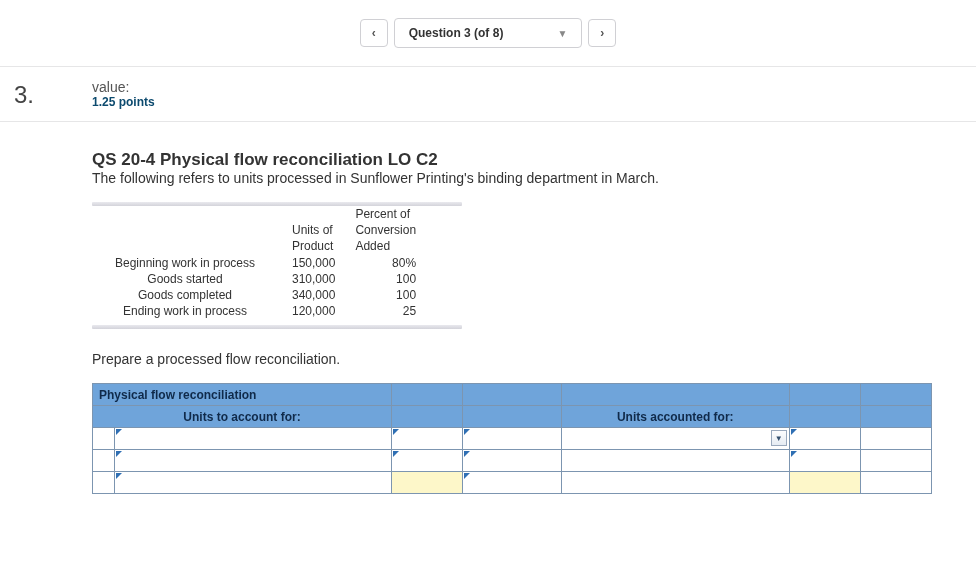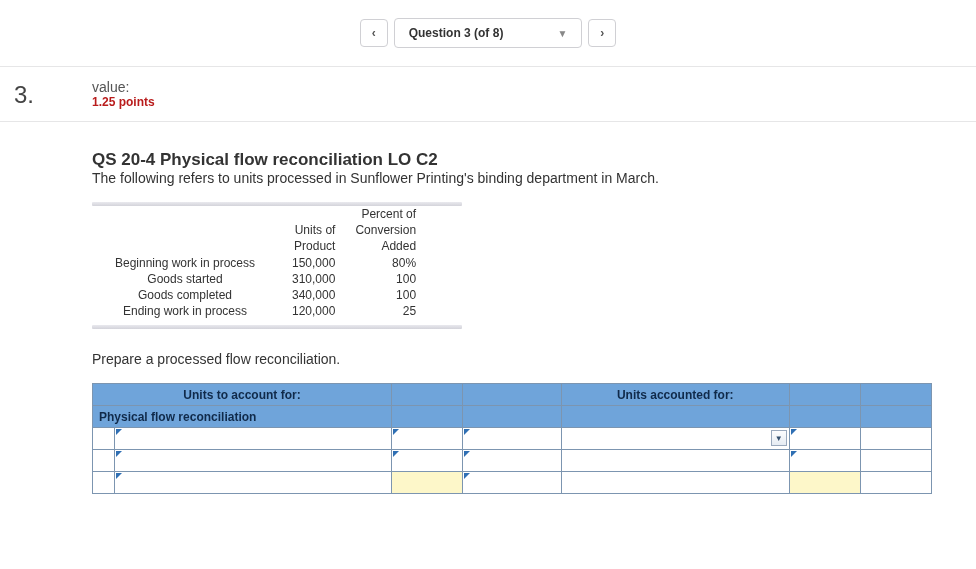--- a/index.html
+++ b/index.html
@@ -48,21 +48,21 @@
     border-bottom: 1px solid #e6e6e7;
   }
   .q-number {
     width: 92px;
     font-size: 24px;
     color: #444;
     padding-left: 14px;
     padding-top: 2px;
   }
   .q-meta { font-size: 14px; color: #555; }
-  .q-points { font-size: 12px; font-weight: bold; color: #b91c1c; }
+  .q-points { font-size: 12px; font-weight: bold; color: #0c4a6e; }
 
   .content {
     padding: 28px 0 0 92px;
     width: 880px;
   }
   .q-title {
     font-size: 17px;
     font-weight: bold;
     color: #333;
   }
@@ -78,21 +78,21 @@
     color: #333;
     margin-bottom: 6px;
   }
   .data-table th, .data-table td {
     padding: 0 10px;
     text-align: right;
     line-height: 1.35;
     font-weight: normal;
   }
   .data-table th.label, .data-table td.label { text-align: center; padding-left: 6px; width: 190px; }
-  .data-table thead th { vertical-align: bottom; text-align: right; }
+  .data-table thead th { vertical-align: bottom; text-align: left; }
   .data-table thead th.label { text-align: left; }
   .shade-bar {
     height: 4px;
     width: 370px;
     background: linear-gradient(#e9e9ee, #d3d3da);
     margin-bottom: 22px;
     margin-left: 0;
     border-radius: 1px;
   }
   .shade-bar.top {
@@ -210,36 +210,36 @@
     </tbody>
   </table>
   <div class="shade-bar"></div>
 
   <div class="q-text">Prepare a processed flow reconciliation.</div>
 
   <div class="answer-wrap">
     <table class="answer-table">
       <tbody>
           <tr>
-        <td class="hdr-blue center" colspan="2">Units to account for:</td>
-        <td class="hdr-blue"></td>
-        <td class="hdr-blue"></td>
-        <td class="hdr-blue center">Units accounted for:</td>
-        <td class="hdr-blue"></td>
-        <td class="hdr-blue"></td>
-      </tr>
-      <tr>
         <td class="hdr-blue" colspan="2">Physical flow reconciliation</td>
         <td class="hdr-blue" style="width:72px"></td>
         <td class="hdr-blue" style="width:100px"></td>
         <td class="hdr-blue" style="width:230px"></td>
         <td class="hdr-blue" style="width:72px"></td>
         <td class="hdr-blue" style="width:72px"></td>
       </tr>
       <tr>
+        <td class="hdr-blue center" colspan="2">Units to account for:</td>
+        <td class="hdr-blue"></td>
+        <td class="hdr-blue"></td>
+        <td class="hdr-blue center">Units accounted for:</td>
+        <td class="hdr-blue"></td>
+        <td class="hdr-blue"></td>
+      </tr>
+      <tr>
         <td class="cell-input" style="width:22px"></td>
         <td class="cell-input" style="width:280px">
               <span class="corner"></span>
             </td>
         <td class="cell-input">
               <span class="corner"></span>
             </td>
         <td class="cell-input">
               <span class="corner"></span>
             </td>

